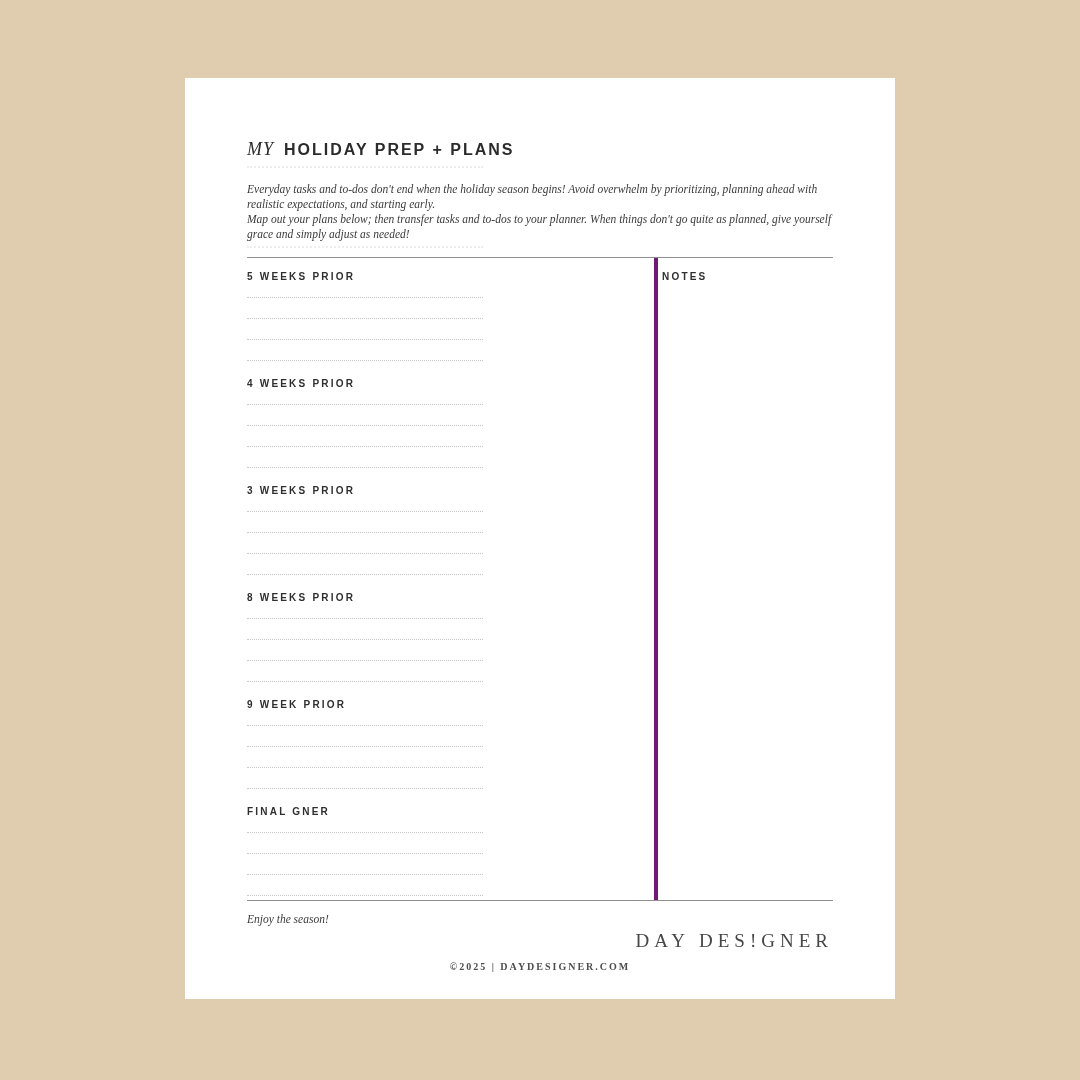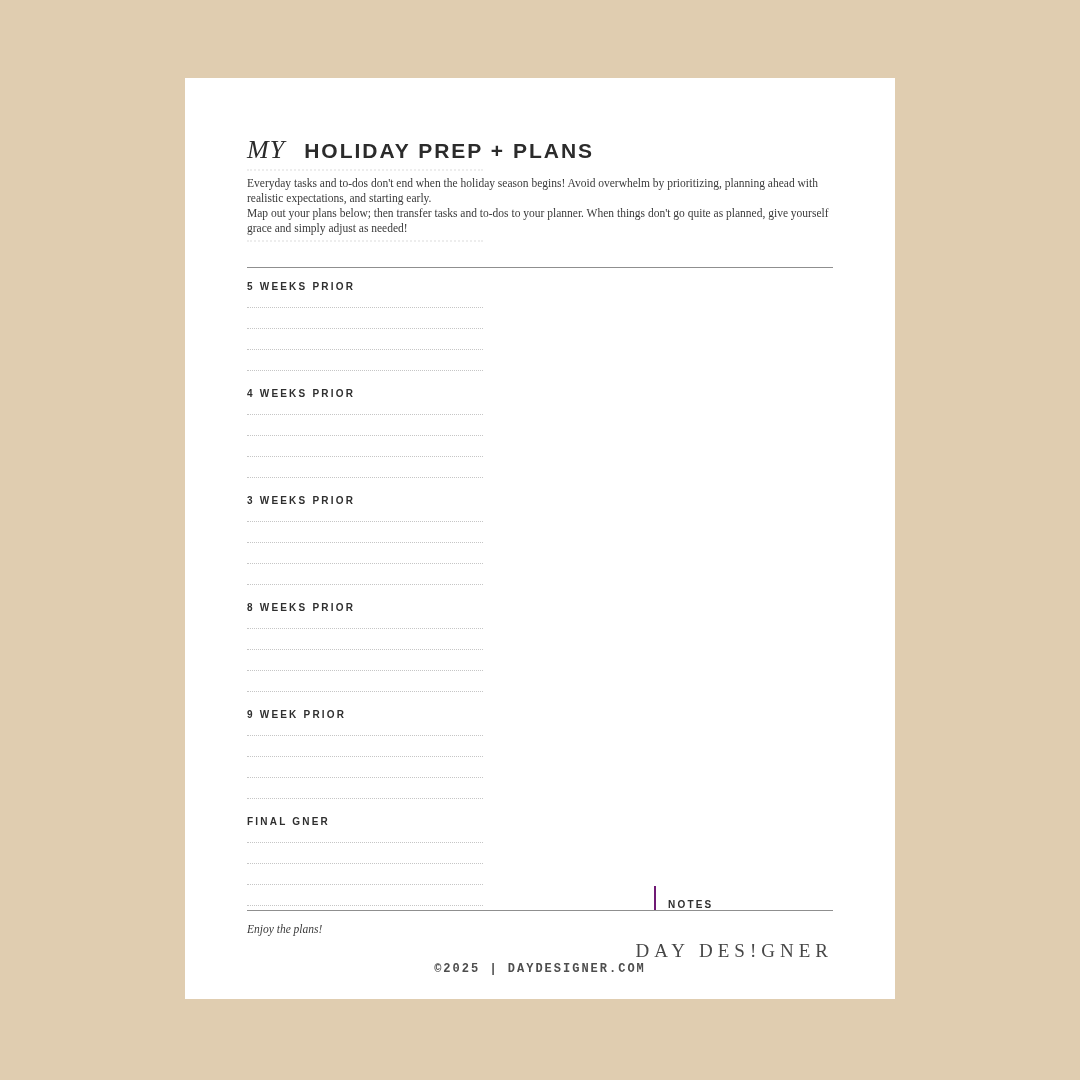--- a/index.html
+++ b/index.html
@@ -29,61 +29,61 @@
   }
   .title-row {
     padding-top: 60px;
     white-space: nowrap;
     color: #2b2b2b;
     line-height: 23px;
   }
   .title-prefix {
     font-family: "Liberation Serif", serif;
     font-style: italic;
-    font-size: 26px;
+    font-size: 18px;
     letter-spacing: 1px;
-    margin-right: 19px;
+    margin-right: 10px;
   }
   .title-main {
     font-family: "Liberation Sans", sans-serif;
     font-weight: bold;
-    font-size: 21px;
+    font-size: 16px;
     letter-spacing: 2px;
   }
   .faint-dotted {
     width: 236px;
     height: 0;
     border-bottom: 2px dotted #ededed;
   }
   .faint-1 { margin-top: 5px; }
   .faint-2 { margin-top: 4px; }
   .intro {
-    margin-top: 5px;
-    font-family: "Liberation Serif", serif;
+    margin-top: 14px;
+    font-family: "Liberation Serif", serif;
+    font-style: italic;
     font-size: 11.5px;
     line-height: 15px;
     color: #3a3a3a;
   }
   .planner {
-    margin-top: 25px;
+    margin-top: 9px;
     height: 642px;
     border-top: 1px solid #8f8f8f;
     border-bottom: 1px solid #8f8f8f;
     display: flex;
     box-sizing: content-box;
-    align-items: flex-end;
   }
   .col-left {
     width: 407px;
     flex: 0 0 407px;
   }
   .col-right {
     flex: 1 1 auto;
-    border-left: 2px solid #701a75;
-    padding-left: 12px;
+    border-left: 4px solid #701a75;
+    padding-left: 4px;
     box-sizing: border-box;
   }
   .section {
     height: 107px;
     overflow: hidden;
   }
   .section-label, .notes-label {
     padding-top: 13px;
     font-family: "Liberation Sans", sans-serif;
     font-weight: bold;
@@ -107,23 +107,24 @@
   }
   .brand-logo {
     margin-top: 5px;
     text-align: right;
     font-family: "Liberation Serif", serif;
     font-size: 19px;
     letter-spacing: 5px;
     color: #474747;
   }
   .copyright {
+    margin-top: 9px;
     text-align: center;
-    font-family: Liberation Mono, monospace;
-    font-size: 12px;
+    font-family: Liberation Serif, serif;
+    font-size: 10px;
     font-weight: bold;
     letter-spacing: 2px;
     color: #4d4d4d;
   }
 </style>
 </head>
 <body>
 
 <div class="canvas">
   <div class="sheet">
@@ -192,20 +193,20 @@
           <div class="write-line"></div>
         </div>
 
       </div>
 
       <div class="col-right">
         <div class="notes-label">NOTES</div>
       </div>
     </div>
 
-    <div class="closing-note">Enjoy the plans!</div>
+    <div class="closing-note">Enjoy the season!</div>
 
     <div class="brand-logo">DAY DES!GNER</div>
 
     <div class="copyright">©2025   |   DAYDESIGNER.COM</div>
 
   </div>
 </div>
 
 </body></html>

